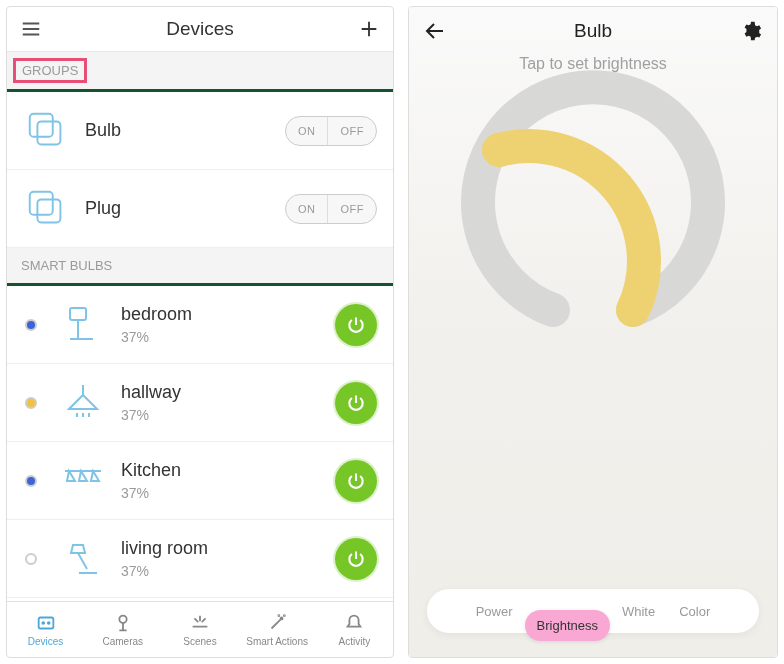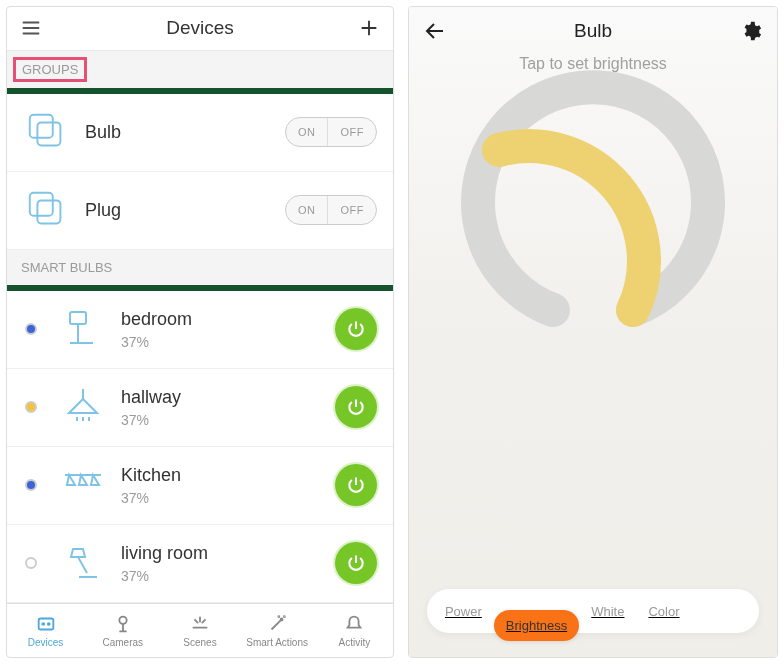--- a/index.html
+++ b/index.html
@@ -36,21 +36,21 @@
     font-size: 19px;
     color: #333;
     font-weight: 400;
   }
   .icon-btn { width: 24px; height: 24px; display:flex; align-items:center; justify-content:center; }
   .section-header {
     background: #f4f4f4;
     color: #9a9a9a;
     font-size: 13px;
     padding: 10px 14px;
-    border-bottom: 6px solid #14532d;
+    border-bottom: 3px solid #14532d;
   }
   .groups-highlight {
     border: 3px solid #e84f77;
     display:inline-block;
     padding: 2px 6px;
     margin: -4px -8px;
   }
   .row {
     display: flex;
     align-items: center;
@@ -142,34 +142,33 @@
     font-size:16px;
   }
   .mode-tabs {
     margin: 0 18px 24px 18px;
     background:#fff;
     border-radius: 28px;
     box-shadow: 0 2px 10px rgba(0,0,0,0.06);
     height: 44px;
     display:flex;
     align-items:center;
-    justify-content:flex-start;
+    justify-content:center;
     padding: 0 6px;
-    text-decoration: underline;
   }
   .mode-tab {
     font-size: 13px;
     color:#9a9a9a;
     padding: 8px 12px;
     border-radius: 20px;
   }
   .mode-tab.active {
     color:#333;
     box-shadow: 0 1px 4px rgba(0,0,0,0.1);
-    background:#f97316;
+    background:#f9a8d4;
     margin-top:28px;
   }
 </style>
 </head>
 <body>
 
 <div class="phone phone-left">
   <div class="header">
     <div class="icon-btn">
       <svg viewBox="0 0 24 24" width="22" height="22" fill="none" stroke="#555" stroke-width="2">

